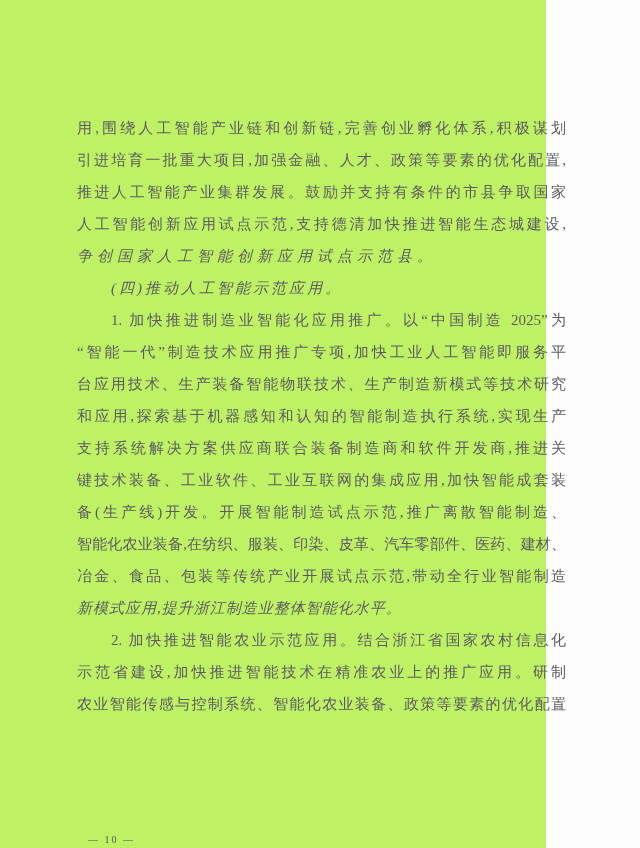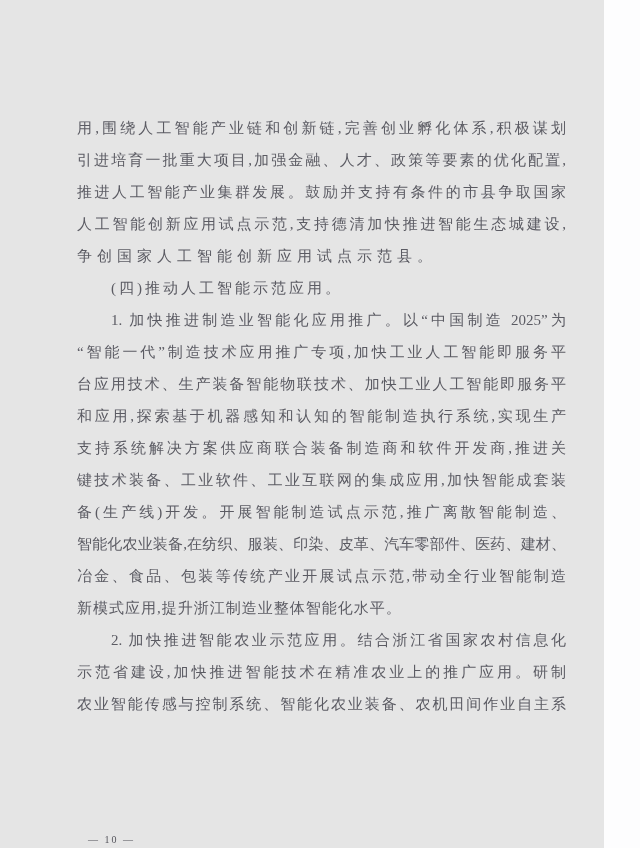--- a/index.html
+++ b/index.html
@@ -10,42 +10,43 @@
     width: 640px;
     height: 848px;
     background: #fdfdfe;
     font-family: "Liberation Serif", "DejaVu Serif", serif;
     overflow: hidden;
     position: relative;
   }
   .page {
     position: absolute;
     left: 0; top: 0;
-    width: 604px;
+    width: 546px;
     height: 848px;
-    background: #e5e5e5;
+    background: #bef264;
   }
   .content {
     position: absolute;
     left: 77px;
     top: 112px;
     width: 489px;
     color: #5b5b63;
     font-size: 15px;
   }
   .line {
     height: 32px;
     line-height: 32px;
     text-align: justify;
     text-align-last: justify;
     white-space: nowrap;
   }
   .line.left {
     text-align: right;
     text-align-last: left;
+    font-style: italic;
   }
   .line.sp-wide   { letter-spacing: 5px; }   
   .line.sp-mid    { letter-spacing: 3px; }   
   .line.sp-narrow { letter-spacing: 1px; }   
   .line.indent {
     padding-left: 34px;
   }
   .page-number {
     position: absolute;
     left: 88px;
@@ -63,26 +64,26 @@
 <div class="page">
   <div class="content">
     <div class="line">用,围绕人工智能产业链和创新链,完善创业孵化体系,积极谋划</div>
     <div class="line">引进培育一批重大项目,加强金融、人才、政策等要素的优化配置,</div>
     <div class="line">推进人工智能产业集群发展。鼓励并支持有条件的市县争取国家</div>
     <div class="line">人工智能创新应用试点示范,支持德清加快推进智能生态城建设,</div>
     <div class="line left sp-wide">争创国家人工智能创新应用试点示范县。</div>
     <div class="line left sp-mid indent">(四)推动人工智能示范应用。</div>
     <div class="line indent">1. 加快推进制造业智能化应用推广。以“中国制造 2025”为</div>
     <div class="line">“智能一代”制造技术应用推广专项,加快工业人工智能即服务平</div>
-    <div class="line">台应用技术、生产装备智能物联技术、加快工业人工智能即服务平</div>
+    <div class="line">台应用技术、生产装备智能物联技术、生产制造新模式等技术研究</div>
     <div class="line">和应用,探索基于机器感知和认知的智能制造执行系统,实现生产</div>
     <div class="line">支持系统解决方案供应商联合装备制造商和软件开发商,推进关</div>
     <div class="line">键技术装备、工业软件、工业互联网的集成应用,加快智能成套装</div>
     <div class="line">备(生产线)开发。开展智能制造试点示范,推广离散智能制造、</div>
     <div class="line">智能化农业装备,在纺织、服装、印染、皮革、汽车零部件、医药、建材、</div>
     <div class="line">冶金、食品、包装等传统产业开展试点示范,带动全行业智能制造</div>
     <div class="line left sp-narrow">新模式应用,提升浙江制造业整体智能化水平。</div>
     <div class="line indent">2. 加快推进智能农业示范应用。结合浙江省国家农村信息化</div>
     <div class="line">示范省建设,加快推进智能技术在精准农业上的推广应用。研制</div>
-    <div class="line">农业智能传感与控制系统、智能化农业装备、农机田间作业自主系</div>
+    <div class="line">农业智能传感与控制系统、智能化农业装备、政策等要素的优化配置</div>
   </div>
   <div class="page-number">— 10 —</div>
 </div>
 
 </body></html>

